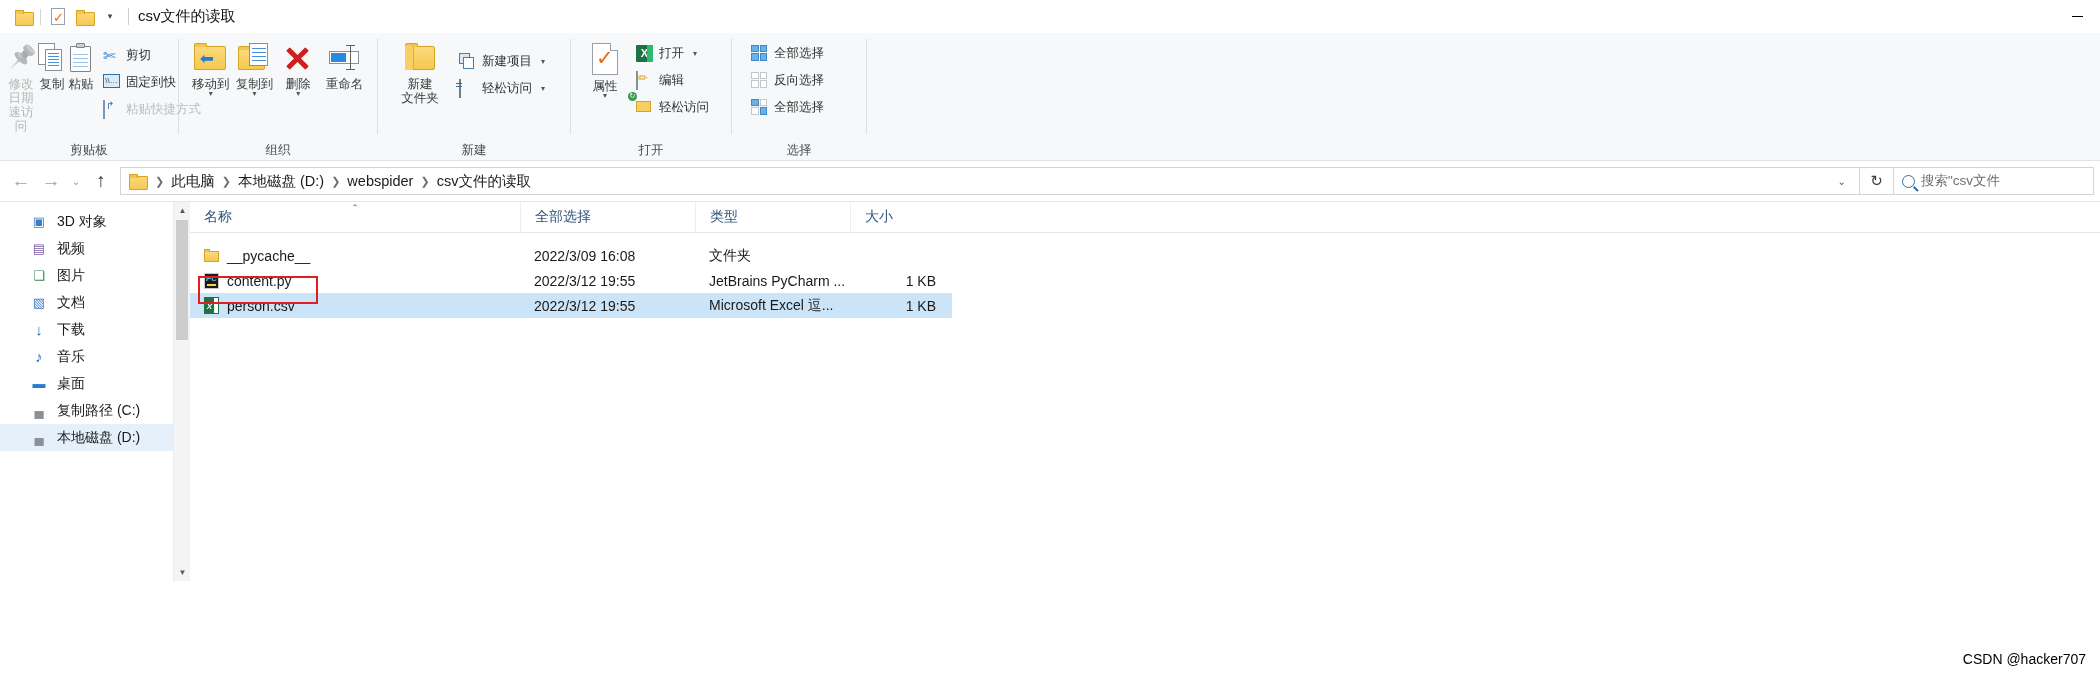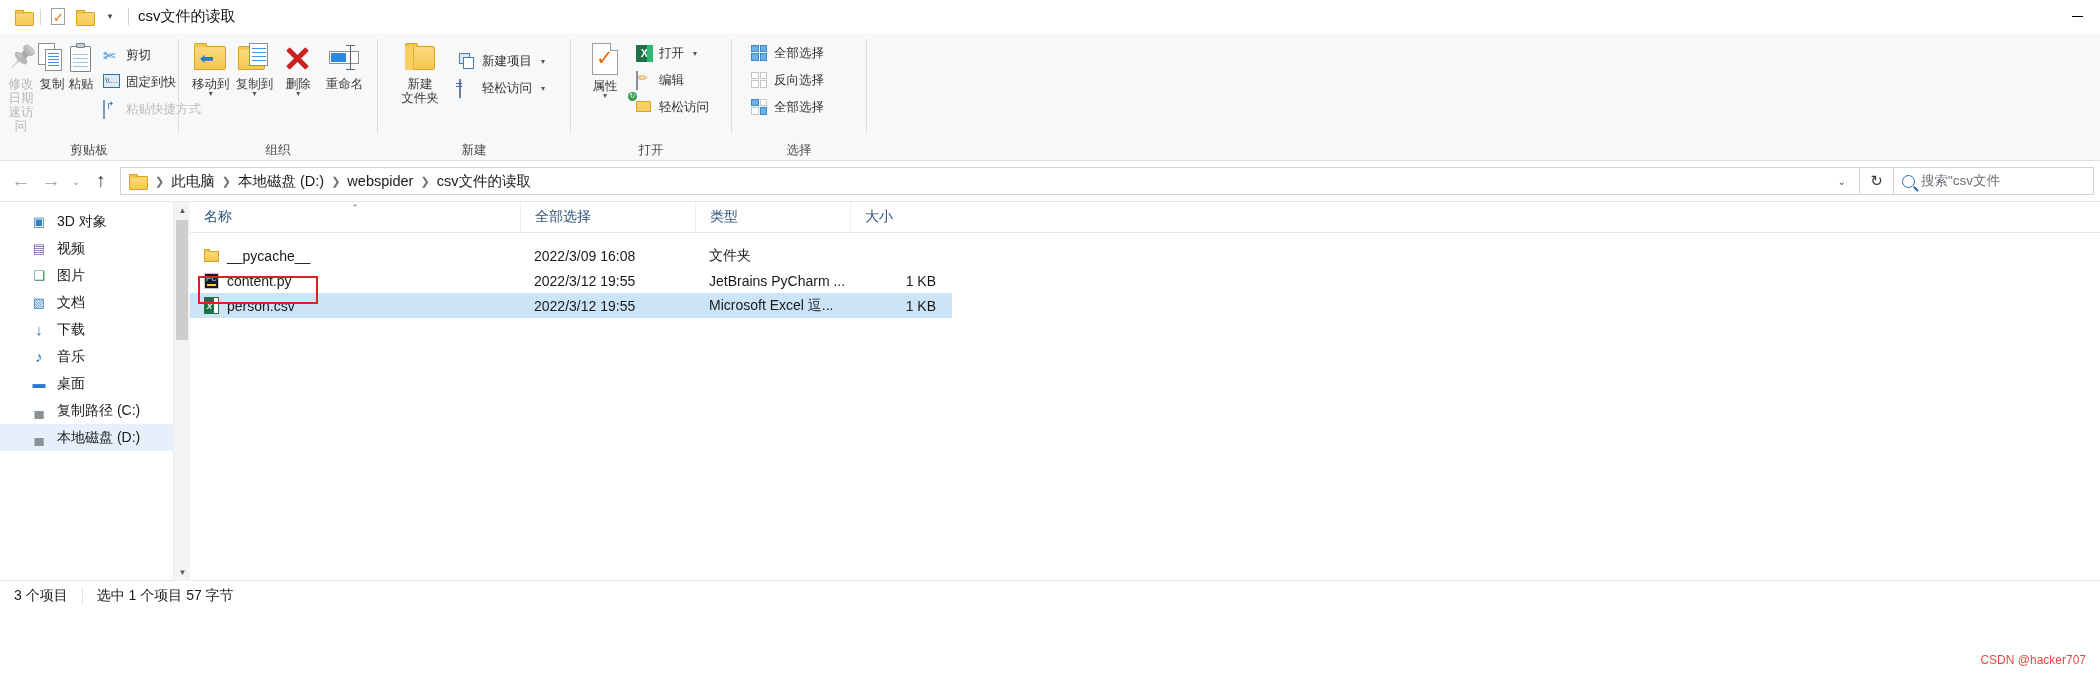--- a/index.html
+++ b/index.html
@@ -178,21 +178,21 @@
   .fic-py .bar { position:absolute; left:2px; bottom:2px; width:9px; height:2px; background:#f5d547;}
   .fic-csv { width:15px; height:17px; background:#fff; border:1px solid #1e7145; position:relative; flex:0 0 15px;}
   .fic-csv .g { position:absolute; left:0; top:0; width:9px; height:17px; background:#1e7145; color:#fff; font-size:8px;
                 display:flex; align-items:center; justify-content:center; font-weight:bold;}
   .redbox { position:absolute; border:2px solid #e02020; pointer-events:none; }
 
   
   .statusbar { height:30px; border-top:1px solid #e5e8ea; display:flex; align-items:center; background:#fff; }
   .status-item { font-size:14px; color:#1a1a1a; padding:0 14px; }
   .status-sep { width:1px; height:18px; background:#dfe3e6; }
-  .watermark { position:absolute; right:14px; bottom:6px; font-size:12px; color:#ef4444; }
+  .watermark { position:absolute; right:14px; bottom:6px; font-size:14px; color:#000000; }
 </style>
 </head>
 <body>
 
 <div class="win">
 
   <div class="titlebar">
     <div class="qat">
       <div class="qat-icon">
           <span class="folder-ic"></span>
@@ -557,20 +557,15 @@
           <div class="cell" style="width:175px">2022/3/12 19:55</div>
           <div class="cell" style="width:155px">Microsoft Excel 逗...</div>
           <div class="cell r" style="width:100px">1 KB</div>
         </div>
 
         <div class="redbox" style="left:8px;top:43px;width:120px;height:28px"></div>
       </div>
     </div>
   </div>
 
-  <div class="statusbar">
-    <div class="status-item">3 个项目</div>
-    <div class="status-sep"></div>
-    <div class="status-item">选中 1 个项目  57 字节</div>
-  </div>
 
   <div class="watermark">CSDN @hacker707</div>
 </div>
 
 </body></html>

